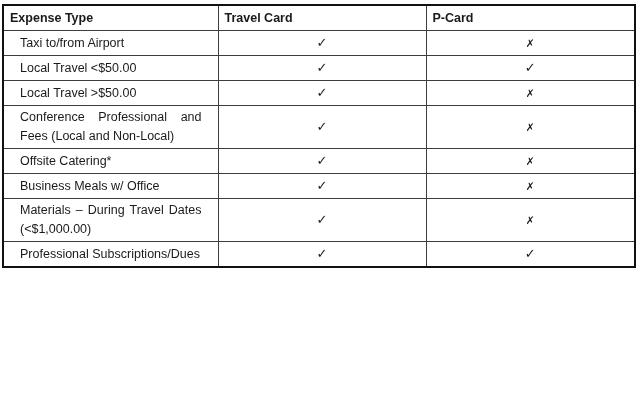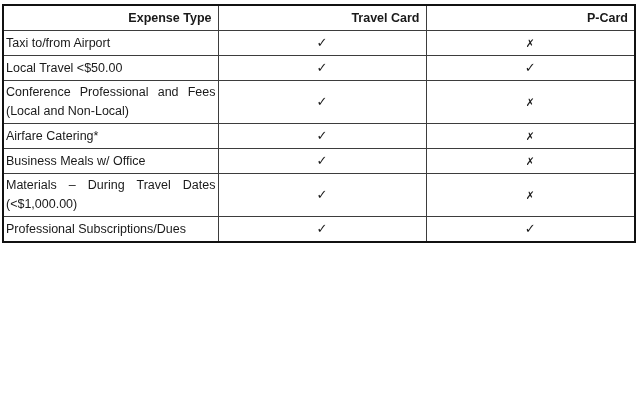--- a/index.html
+++ b/index.html
@@ -24,30 +24,30 @@
     border: 2px solid #111111;
     font-size: 12.5px;
   }
   col.col-expense { width: 215px; }
   col.col-travel  { width: 208px; }
   col.col-pcard   { width: 209px; }
 
   th, td {
     border: 1.5px solid #3d3d3d;
     vertical-align: middle;
-    padding: 2px 2px;
+    padding: 2px 16px;
   }
   thead th {
     height: 20px;
     font-weight: bold;
-    text-align: right;
+    text-align: left;
     padding: 2px 6px;
   }
   thead th.expense-header {
-    text-align: right;
+    text-align: left;
   }
   td.expense-cell {
     text-align: justify;
     line-height: 19px;
     height: 18px;
   }
   td.mark-cell {
     text-align: center;
     height: 18px;
     line-height: 19px;
@@ -88,26 +88,31 @@
           <td class="expense-cell">Taxi to/from Airport</td>
           <td class="mark-cell"><span class="check-mark">✓</span></td>
           <td class="mark-cell"><span class="cross-mark">✗</span></td>
         </tr>
         <tr>
           <td class="expense-cell">Local Travel &lt;$50.00</td>
           <td class="mark-cell"><span class="check-mark">✓</span></td>
           <td class="mark-cell"><span class="check-mark">✓</span></td>
         </tr>
         <tr>
+          <td class="expense-cell">Local Travel &gt;$50.00</td>
+          <td class="mark-cell"><span class="check-mark">✓</span></td>
+          <td class="mark-cell"><span class="cross-mark">✗</span></td>
+        </tr>
+        <tr>
           <td class="expense-cell">Conference Professional and Fees (Local and Non-Local)</td>
           <td class="mark-cell"><span class="check-mark">✓</span></td>
           <td class="mark-cell"><span class="cross-mark">✗</span></td>
         </tr>
         <tr>
-          <td class="expense-cell">Airfare Catering*</td>
+          <td class="expense-cell">Offsite Catering*</td>
           <td class="mark-cell"><span class="check-mark">✓</span></td>
           <td class="mark-cell"><span class="cross-mark">✗</span></td>
         </tr>
         <tr>
           <td class="expense-cell">Business Meals w/ Office</td>
           <td class="mark-cell"><span class="check-mark">✓</span></td>
           <td class="mark-cell"><span class="cross-mark">✗</span></td>
         </tr>
         <tr>
           <td class="expense-cell">Materials – During Travel Dates (&lt;$1,000.00)</td>

